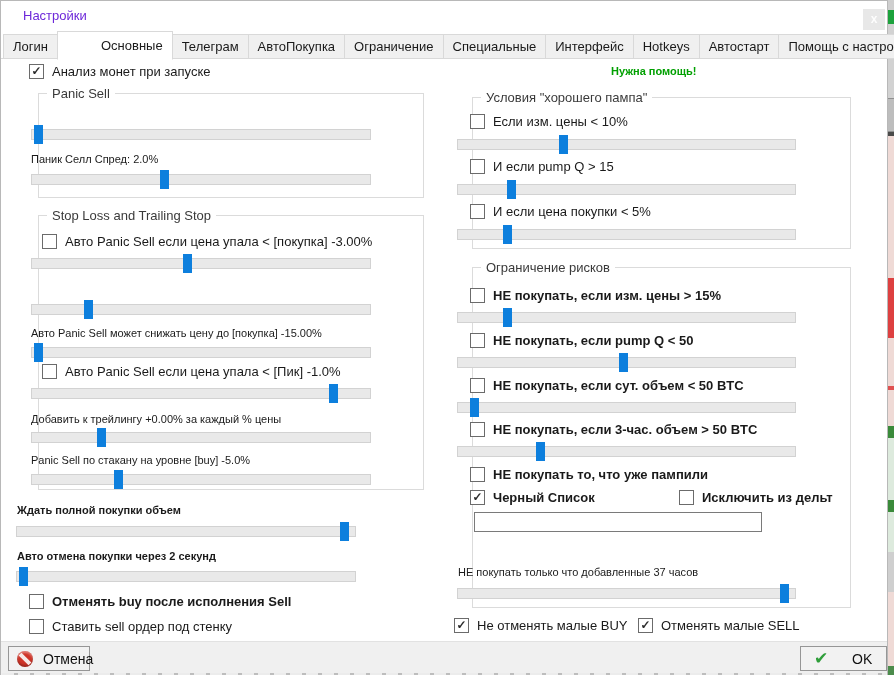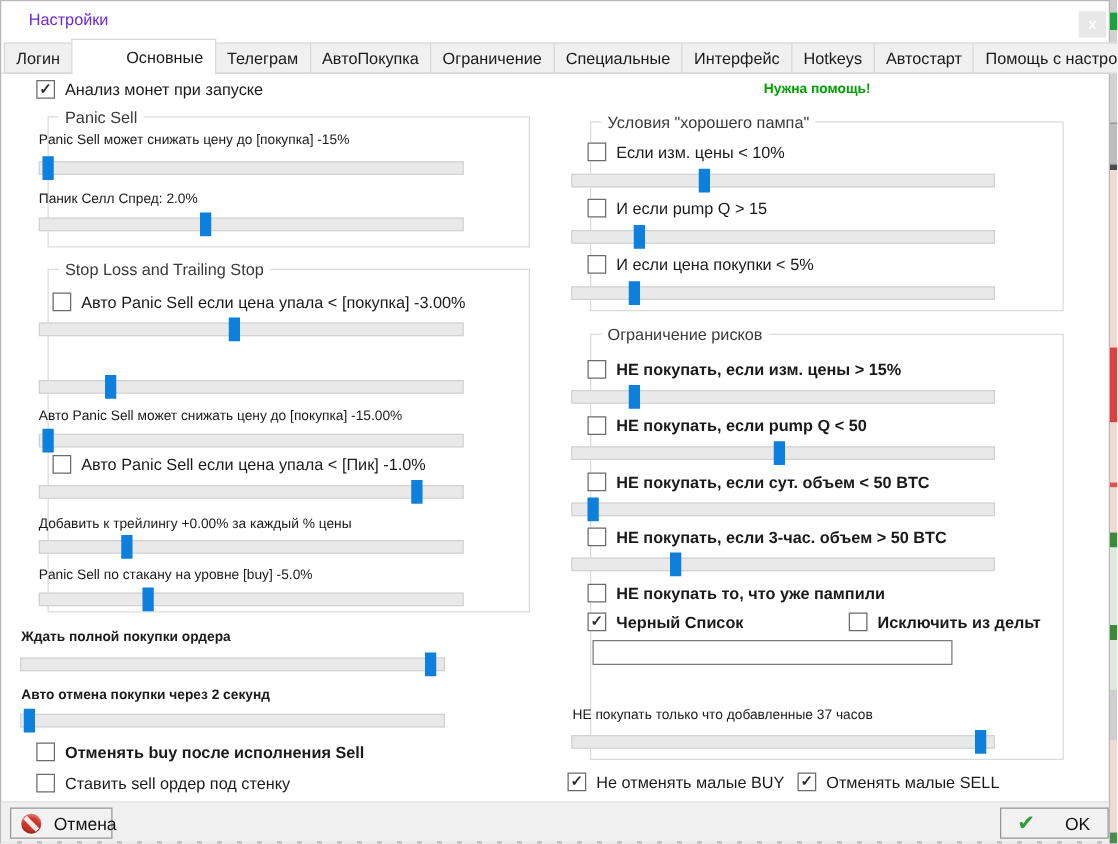--- a/index.html
+++ b/index.html
@@ -86,21 +86,20 @@
 
     <label class="cbr" style="left:16px;top:63px">
       <span class="cb checked"></span>
       <span>Анализ монет при запуске</span>
     </label>
     <div class="lbl help" style="left:610px;top:63px">Нужна помощь!</div>
 
     <div class="grp" style="left:17px;top:92px;width:384px;height:103px">
       <span class="grp-t">Panic Sell</span>
     </div>
-    <div class="lbl" style="left:30px;top:104px">Panic Sell может снижать цену до [покупка] -15%</div>
     <div class="sl" style="left:30px;top:124px">
       <span class="th" style="--p: 0.01;"></span>
     </div>
     <div class="lbl" style="left:30px;top:151px">Паник Селл Спред: 2.0%</div>
     <div class="sl" style="left:30px;top:169px">
       <span class="th" style="--p: 0.39;"></span>
     </div>
 
     <div class="grp" style="left:17px;top:214px;width:384px;height:273px">
       <span class="grp-t">Stop Loss and Trailing Stop</span>
@@ -128,21 +127,21 @@
     </div>
     <div class="lbl" style="left:30px;top:411px">Добавить к трейлингу +0.00% за каждый % цены</div>
     <div class="sl" style="left:30px;top:427px">
       <span class="th" style="--p: 0.2;"></span>
     </div>
     <div class="lbl" style="left:30px;top:452px">Panic Sell по стакану на уровне [buy] -5.0%</div>
     <div class="sl" style="left:30px;top:469px">
       <span class="th" style="--p: 0.25;"></span>
     </div>
 
-    <div class="lbl b" style="left:16px;top:502px">Ждать полной покупки ордера</div>
+    <div class="lbl b" style="left:16px;top:502px">Ждать полной покупки объем</div>
     <div class="sl" style="left:15px;top:521px">
       <span class="th" style="--p: 0.98;"></span>
     </div>
     <div class="lbl b" style="left:16px;top:548px">Авто отмена покупки через 2 секунд</div>
     <div class="sl" style="left:15px;top:566px">
       <span class="th" style="--p: 0.01;"></span>
     </div>
     <label class="cbr" style="left:16px;top:593px">
       <span class="cb"></span>
       <span class="b">Отменять buy после исполнения Sell</span>

